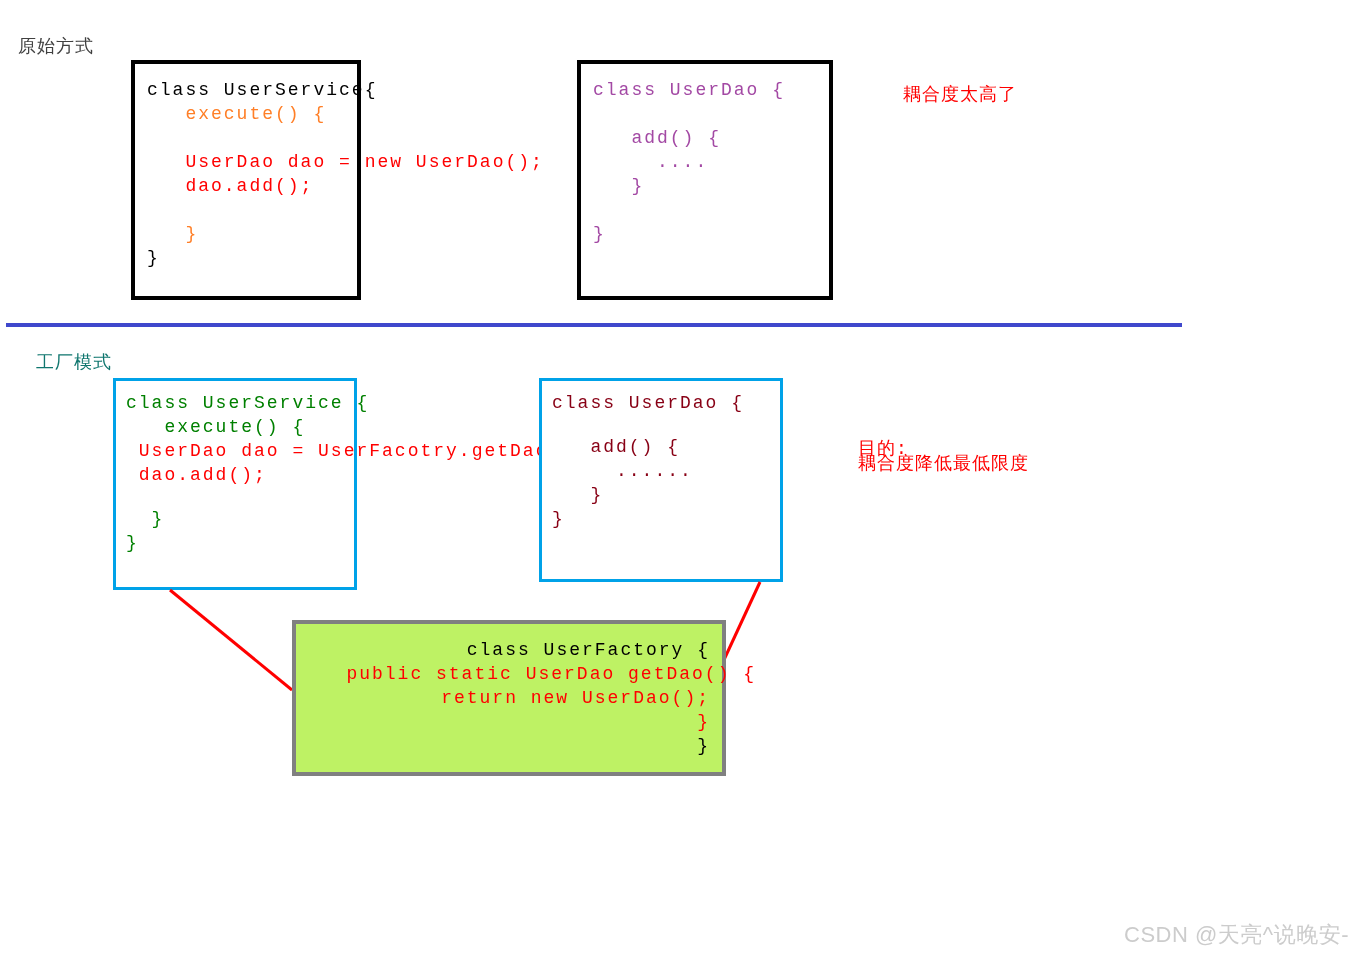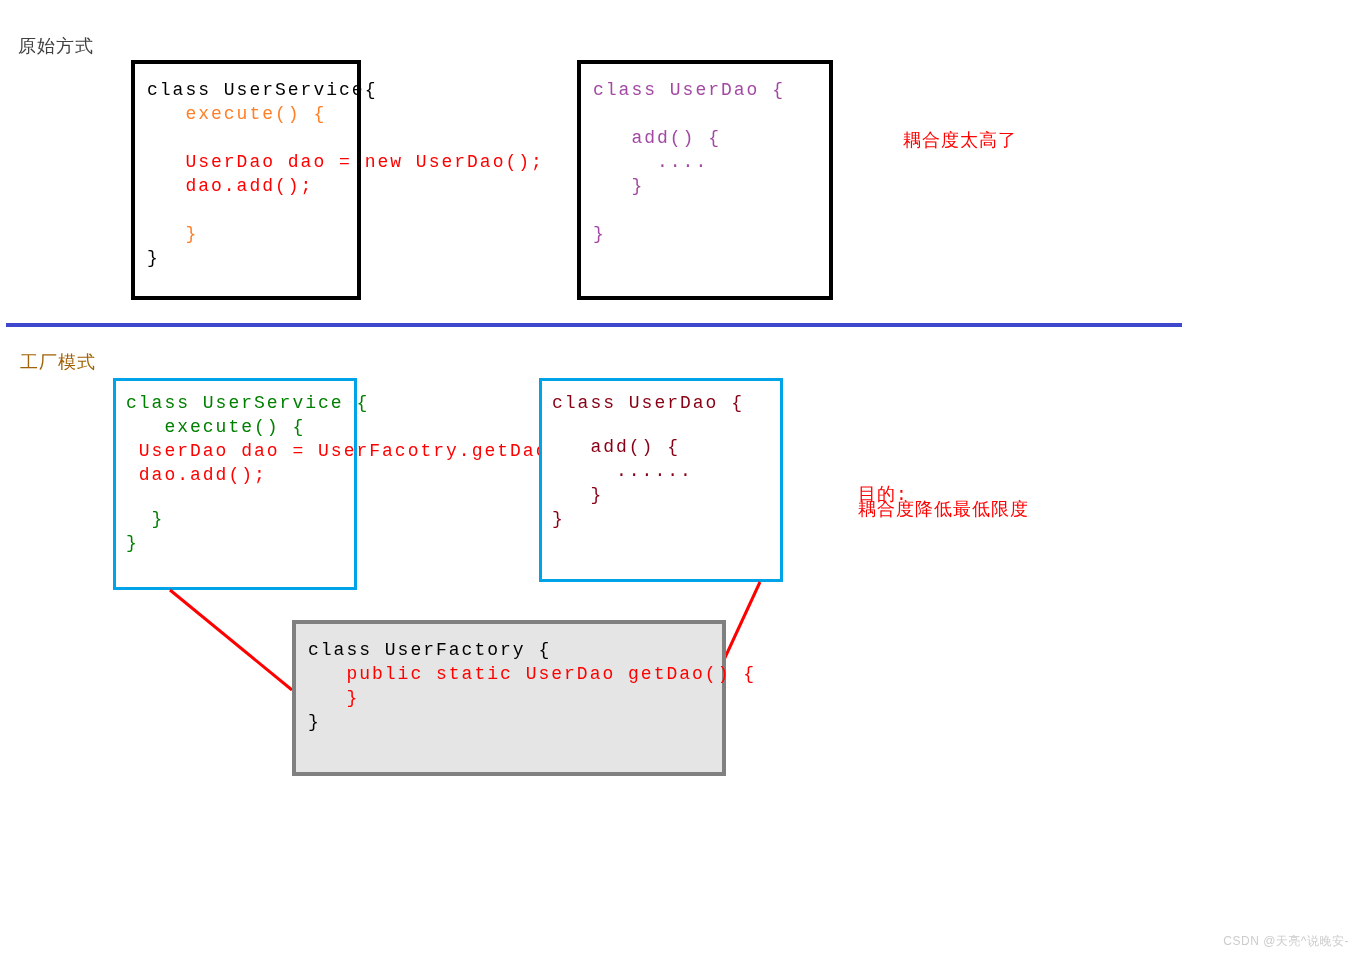--- a/index.html
+++ b/index.html
@@ -8,64 +8,65 @@
     width: 1357px;
     height: 980px;
     background: #ffffff;
     font-family: "Courier New", Courier, monospace;
     font-size: 18px;
     position: relative;
     overflow: hidden;
   }
   .abs { position: absolute; }
   .heading-green { color: #404040; letter-spacing: 1px; }
-  .heading-red   { color: #a16207; letter-spacing: 1px; }
+  .heading-red   { color: #0f766e; letter-spacing: 1px; margin-left: 16px; }
   .box-black {
     border: 4px solid #000000;
     background: #ffffff;
     padding: 14px 12px 10px 12px;
     box-sizing: border-box;
     overflow: visible;
   }
   .box-cyan {
     border: 3px solid #00a2e8;
     background: #ffffff;
     padding: 10px 10px 8px 10px;
     box-sizing: border-box;
     overflow: visible;
   }
   .box-gray {
     border: 4px solid #808080;
-    background: #e5e5e5;
+    background: #bef264;
     padding: 14px 12px 10px 12px;
     box-sizing: border-box;
     overflow: visible;
+    text-align: right;
   }
   .code-black   { color: #000000; white-space: pre; }
   .code-red     { color: #ff0000; white-space: pre; }
   .code-orange  { color: #ff7f27; white-space: pre; }
   .code-green   { color: #008000; white-space: pre; }
   .code-purple  { color: #a349a4; white-space: pre; }
   .code-darkred { color: #880015; white-space: pre; }
   .line { line-height: 24px; letter-spacing: 2px; white-space: pre; }
-  .comment-red { color: #ff0000; font-family: "Courier New", monospace; letter-spacing: 1px; margin-top: 46px; }
+  .comment-red { color: #ff0000; font-family: "Courier New", monospace; letter-spacing: 1px; }
   .divider {
     position: absolute;
     left: 0; right: 0;
     height: 0;
     border-top: 4px solid #3f48cc;
   }
   svg.connector { position: absolute; pointer-events: none; }
   .watermark {
     position: absolute;
     right: 8px;
     bottom: 30px;
     color: #cccccc;
     font-family: sans-serif;
-    font-size: 12px;
+    font-size: 22px;
     letter-spacing: 0.5px;
   }
 </style>
 </head>
 <body>
 
 <div class="abs heading-green" style="left:18px; top:34px;">原始方式</div>
 
 <div class="abs box-black" style="left:131px; top:60px; width:230px; height:240px;">
   <div class="line code-black">class UserService{</div>
@@ -117,17 +118,18 @@
 <div class="abs comment-red" style="left:858px; top:451px;">耦合度降低最低限度</div>
 
 <svg class="connector" style="left:0; top:0;" width="1357" height="980">
   <line x1="170" y1="590" x2="292" y2="690" stroke="#ff0000" stroke-width="3"></line>
   <line x1="760" y1="582" x2="710" y2="690" stroke="#ff0000" stroke-width="3"></line>
 </svg>
 
 <div class="abs box-gray" style="left:292px; top:620px; width:434px; height:156px;">
   <div class="line code-black">class UserFactory {</div>
   <div class="line code-red">   public static UserDao getDao() {</div>
+  <div class="line code-red">     return new UserDao();</div>
   <div class="line code-red">   }</div>
   <div class="line code-black">}</div>
 </div>
 
 <div class="watermark">CSDN @天亮^说晚安-</div>
 
 </body></html>

